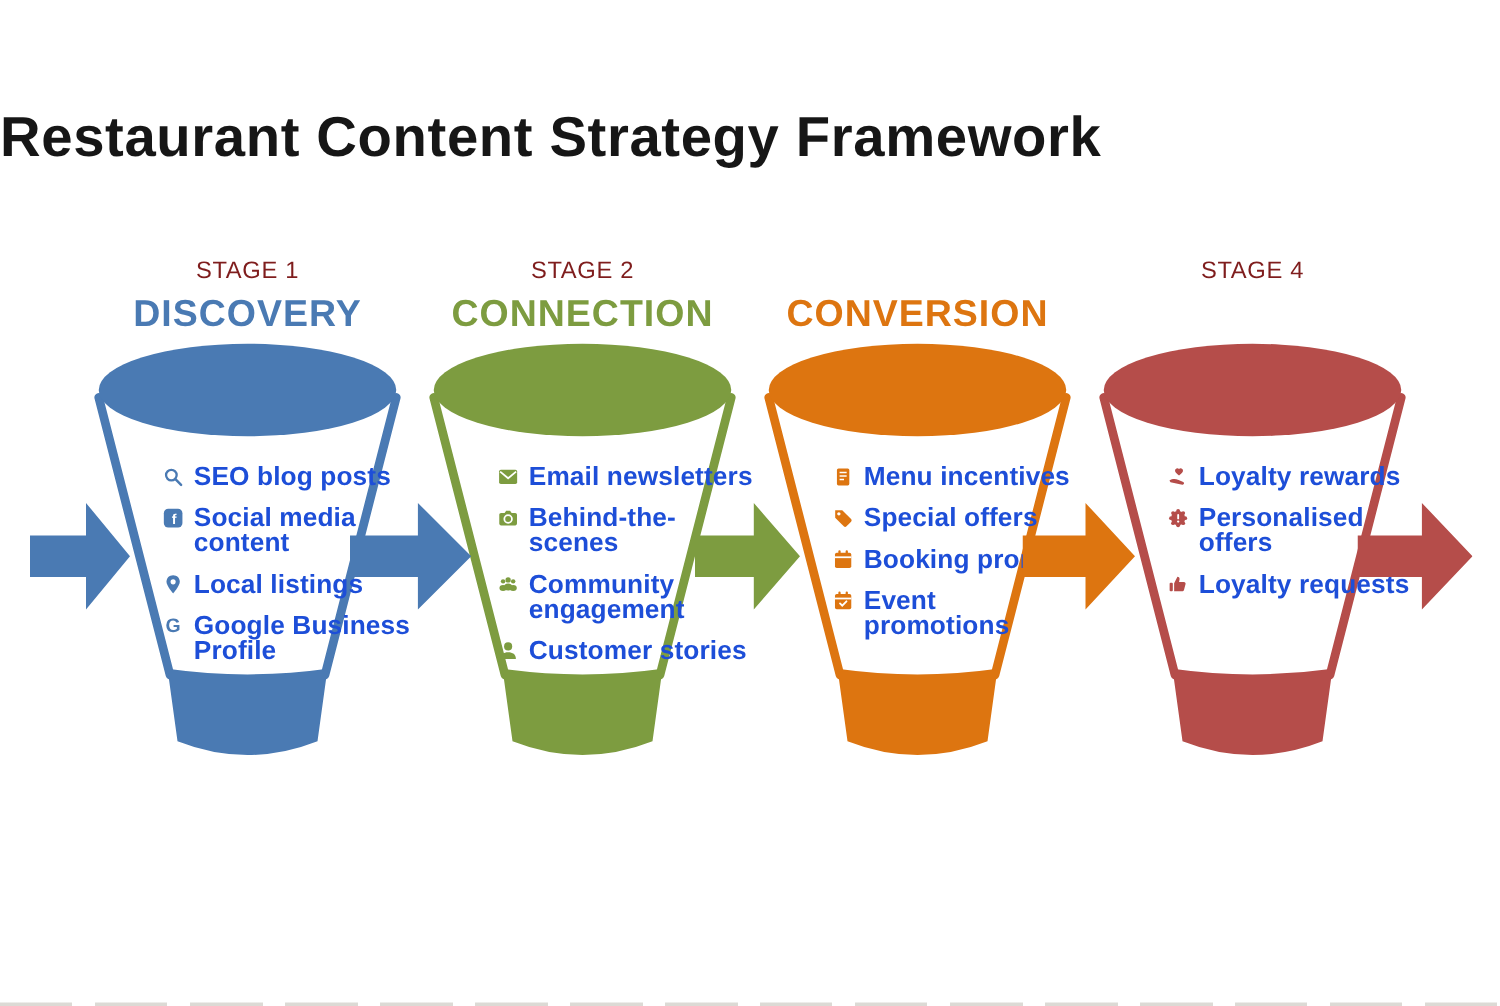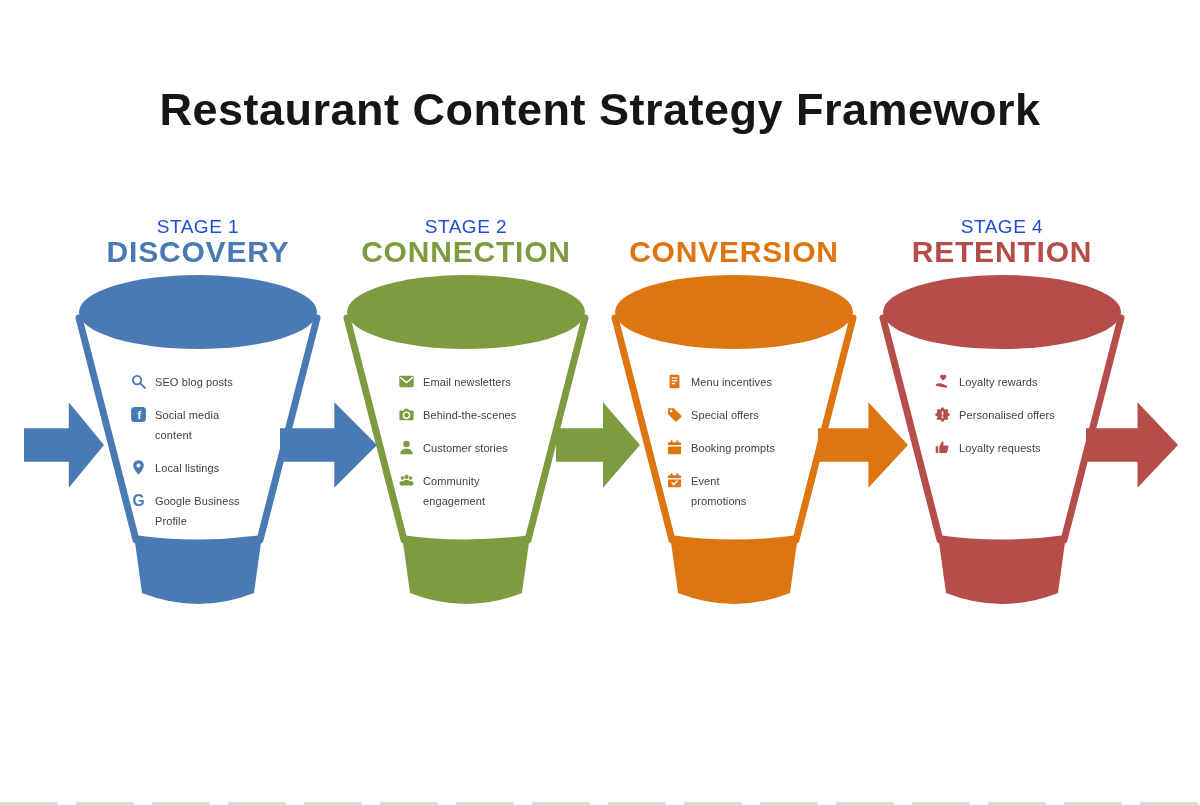--- a/index.html
+++ b/index.html
@@ -1,43 +1,43 @@
 <!DOCTYPE html>
 <html><head>
 <meta charset="utf-8">
 <style>
   html,body{margin:0;padding:0}
   body{
     width:1200px;height:805px;position:relative;overflow:hidden;
     background:#ffffff;font-family:"Liberation Sans",sans-serif;
   }
   .title{
-    position:absolute;top:84px;left:0;width:100%;text-align:center;
+    position:absolute;top:84px;left:0;width:100%;
     font-size:45px;font-weight:700;color:#161616;letter-spacing:.5px;
   }
   .stage{position:absolute;top:0;height:100%;width:268px}
   .stage-label{
-    position:absolute;top:216px;width:100%;text-align:center;
-    font-size:19px;font-weight:500;color:#1d4ed8;letter-spacing:.5px;
+    position:absolute;top:206px;width:100%;text-align:center;
+    font-size:19px;font-weight:500;color:#7f1d1d;letter-spacing:.5px;
   }
   .stage-name{
     position:absolute;top:235px;width:100%;text-align:center;
     font-size:30px;font-weight:800;color:var(--c);letter-spacing:.8px;
   }
   .funnel{position:absolute;top:272px;left:9px;color:var(--c);z-index:1}
   .items{
     position:absolute;top:372px;left:66px;width:205px;z-index:3;
     display:flex;flex-direction:column;gap:13px;
   }
   .row{display:flex;gap:8px;align-items:flex-start}
   .icn{flex:0 0 17px;width:17px;height:17px;color:var(--c);margin-top:1px}
   .icn svg{display:block}
   .lbl{
-    font-size:11px;line-height:20px;color:#404040;
-    white-space:pre-line;font-weight:400;letter-spacing:.1px;
+    font-size:21px;line-height:20px;color:#1d4ed8;
+    white-space:pre-line;font-weight:700;letter-spacing:.1px;
   }
   .arrow{position:absolute;z-index:4;color:var(--c)}
   .arrow svg{display:block;width:100%;height:100%}
   .bottom-dash{
     position:absolute;left:0;bottom:0;width:100%;height:3px;z-index:5;
     background:repeating-linear-gradient(90deg,#dcdad5 0 58px,transparent 58px 76px);
   }
 </style>
 </head>
 <body>
@@ -114,44 +114,44 @@
       <span class="lbl">Email newsletters</span>
     </div>
     <div class="row">
       <span class="icn">
         <svg viewBox="0 0 24 24">
             <path d="M2 8.2 C2 7.1 2.9 6.2 4 6.2 L8 6.2 L9.8 3.8 L14.2 3.8 L16 6.2 L20 6.2 C21.1 6.2 22 7.1 22 8.2 L22 18.2 C22 19.3 21.1 20.2 20 20.2 L4 20.2 C2.9 20.2 2 19.3 2 18.2 Z" fill="currentColor"></path>
             <circle cx="12" cy="13" r="4.3" fill="none" stroke="#fff" stroke-width="2"></circle>
           </svg>
       </span>
       <span class="lbl">Behind-the-scenes</span>
-    </div>
-    <div class="row">
-      <span class="icn">
-        <svg viewBox="0 0 24 24">
-            <circle cx="12" cy="7.2" r="4.6" fill="currentColor"></circle>
-            <path d="M3.2 21.5 C3.2 15.9 7 13.7 12 13.7 C17 13.7 20.8 15.9 20.8 21.5 Z" fill="currentColor"></path>
-          </svg>
-      </span>
-      <span class="lbl">Customer stories</span>
     </div>
     <div class="row">
       <span class="icn">
         <svg viewBox="0 0 24 24" fill="currentColor">
             <circle cx="6.3" cy="8.6" r="2.5"></circle>
             <circle cx="17.7" cy="8.6" r="2.5"></circle>
             <circle cx="12" cy="7" r="3"></circle>
             <ellipse cx="6.3" cy="16" rx="4.1" ry="3.4"></ellipse>
             <ellipse cx="17.7" cy="16" rx="4.1" ry="3.4"></ellipse>
             <ellipse cx="12" cy="15" rx="4.6" ry="4"></ellipse>
           </svg>
       </span>
       <span class="lbl">Community
 engagement</span>
     </div>
+    <div class="row">
+      <span class="icn">
+        <svg viewBox="0 0 24 24">
+            <circle cx="12" cy="7.2" r="4.6" fill="currentColor"></circle>
+            <path d="M3.2 21.5 C3.2 15.9 7 13.7 12 13.7 C17 13.7 20.8 15.9 20.8 21.5 Z" fill="currentColor"></path>
+          </svg>
+      </span>
+      <span class="lbl">Customer stories</span>
+    </div>
   </div>
 </div>
 
 <div class="stage" style="left: 600px; --c: #dd7510;">
   <div class="stage-name">CONVERSION</div>
   <svg class="funnel" width="250" height="345" viewBox="0 0 250 345">
     <path d="M6 46 L63 268" stroke="currentColor" stroke-width="7" stroke-linecap="round" fill="none"></path>
     <path d="M244 46 L187 268" stroke="currentColor" stroke-width="7" stroke-linecap="round" fill="none"></path>
     <ellipse cx="125" cy="40" rx="119" ry="37" fill="currentColor"></ellipse>
     <path d="M61 263 Q125 272 189 263 L181 321 Q125 343 69 321 Z" fill="currentColor"></path>
@@ -201,21 +201,20 @@
           </svg>
       </span>
       <span class="lbl">Event
 promotions</span>
     </div>
   </div>
 </div>
 
 <div class="stage" style="left: 868px; --c: #b54d4a;">
   <div class="stage-label">STAGE 4</div>
-  <div class="stage-name">RETENTION</div>
   <svg class="funnel" width="250" height="345" viewBox="0 0 250 345">
     <path d="M6 46 L63 268" stroke="currentColor" stroke-width="7" stroke-linecap="round" fill="none"></path>
     <path d="M244 46 L187 268" stroke="currentColor" stroke-width="7" stroke-linecap="round" fill="none"></path>
     <ellipse cx="125" cy="40" rx="119" ry="37" fill="currentColor"></ellipse>
     <path d="M61 263 Q125 272 189 263 L181 321 Q125 343 69 321 Z" fill="currentColor"></path>
   </svg>
   <div class="items">
     <div class="row">
       <span class="icn">
         <svg viewBox="0 0 24 24" fill="currentColor">

